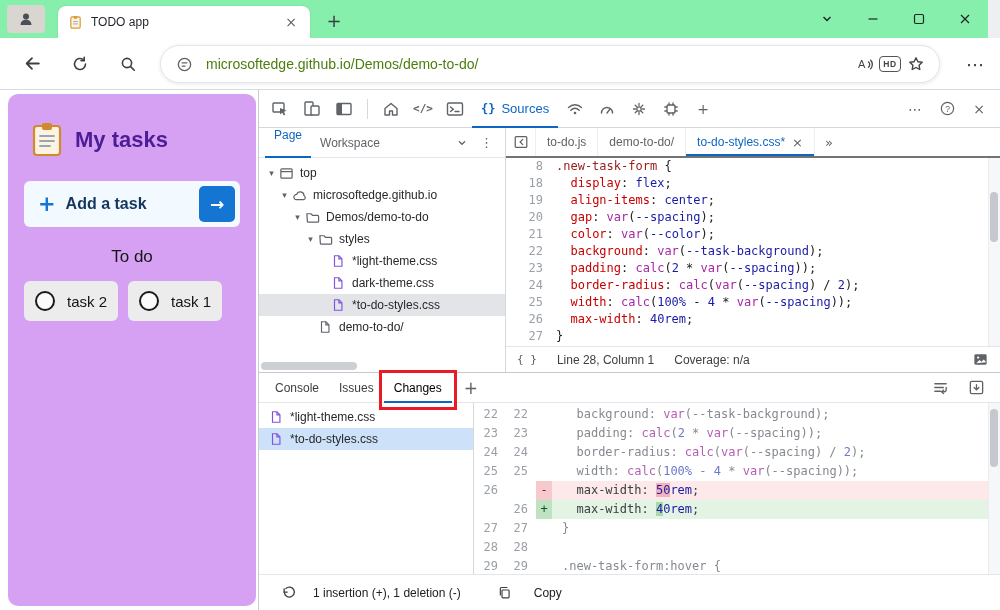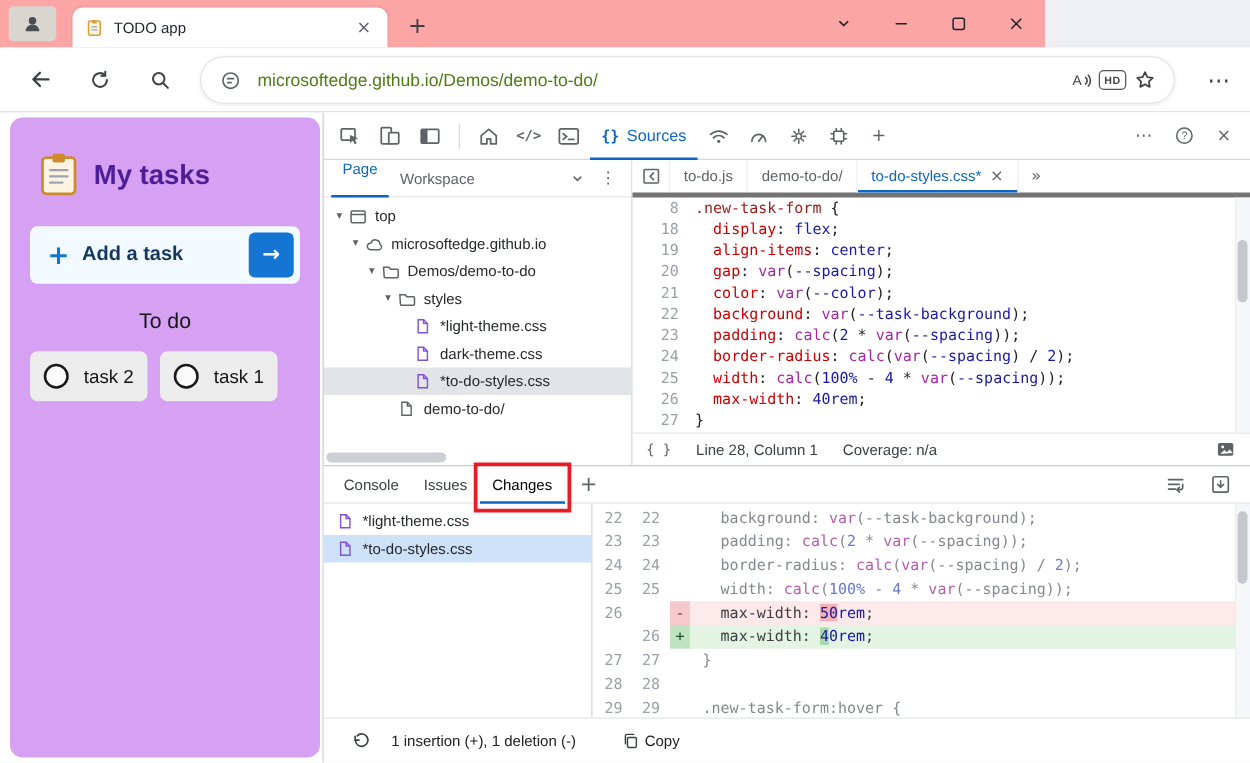--- a/index.html
+++ b/index.html
@@ -3,21 +3,21 @@
 <meta charset="utf-8">
 <style>
   *{margin:0;padding:0;box-sizing:border-box}
   html,body{width:1000px;height:610px;overflow:hidden}
   body{font-family:"Liberation Sans",sans-serif;background:#edeff2;position:relative;color:#202124}
   .glyph{font-family:"DejaVu Sans",sans-serif}
   svg{display:block}
   .spacer{flex:1}
 
   
-  .titlebar{position:absolute;left:0;top:0;width:836px;height:38px;background:#fca5a5;display:flex;align-items:center}
+  .titlebar{position:absolute;left:0;top:0;width:988px;height:38px;background:#86efac;display:flex;align-items:center}
   .profile{width:38px;height:28px;margin-left:7px;background:#d9d6d1;border-radius:4px;display:flex;align-items:center;justify-content:center}
   .btab{position:absolute;left:58px;top:6px;width:252px;height:32px;background:#fff;border-radius:8px 8px 0 0;display:flex;align-items:center;padding:0 10px;box-shadow:0 0 2px rgba(0,0,0,.12)}
   .btab-title{font-size:12px;color:#1f2328;margin-left:8px;flex:1}
   .btab-close{color:#5f6368;font-size:14px;width:18px;height:18px;display:flex;align-items:center;justify-content:center;border-radius:3px}
   .newtab{position:absolute;left:320px;top:6px;width:28px;height:28px;display:flex;align-items:center;justify-content:center;font-size:18px;color:#3c4043}
   .wincontrols{position:absolute;right:0;top:0;height:38px;display:flex}
   .wc{width:46px;height:38px;display:flex;align-items:center;justify-content:center;color:#1f2328}
 
   
   .addressbar{position:absolute;left:0;top:38px;width:1000px;height:52px;background:#fff;border-bottom:1px solid #d7dade;display:flex;align-items:center}
@@ -61,21 +61,21 @@
   .vdots{color:#5f6368;font-size:13px;padding:0 6px}
   .tree{flex:1;padding-top:4px;font-size:12px;color:#26282b;overflow:hidden}
   .trow{height:22px;display:flex;align-items:center;white-space:nowrap}
   .trow.selected{background:#e2e4e7}
   .arrow{width:13px;text-align:center;color:#5f6368;font-size:9px;flex:0 0 auto}
   .ticon16{width:16px;margin-right:6px;display:flex;justify-content:center;flex:0 0 auto}
   .hscroll{position:absolute;left:2px;right:2px;bottom:2px;height:8px;border-radius:4px}
   .hthumb{width:96px;height:8px;background:#ccd0d5;border-radius:4px}
 
   .editor{flex:1;display:flex;flex-direction:column;position:relative}
-  .etabs-bar{height:30px;border-bottom:4px solid #737373;display:flex;align-items:stretch;background:#fff}
+  .etabs-bar{height:30px;border-bottom:2px solid #737373;display:flex;align-items:stretch;background:#fff}
   .enav{width:30px;display:flex;align-items:center;justify-content:center;color:#5f6368;border-right:1px solid #eceef0}
   .etabs{display:flex}
   .etab{display:flex;align-items:center;gap:7px;padding:0 11px;font-size:12px;color:#5f6368;border-right:1px solid #eceef0;white-space:nowrap}
   .etab.active{color:#0d66c2;background:#fff;box-shadow:inset 0 -2px 0 #0d66c2}
   .etab-close{color:#5f6368;font-size:13px}
   .eoverflow{display:flex;align-items:center;padding:0 10px;color:#5f6368;font-size:13px}
   .codewrap{flex:1;position:relative;overflow:hidden;font-family:"DejaVu Sans Mono",monospace;font-size:12px;line-height:17px}
   .cl{display:flex;height:17px}
   .ln{width:50px;text-align:right;padding-right:13px;color:#9aa0a6;flex:0 0 auto}
   .ctext{white-space:pre}
@@ -121,21 +121,21 @@
   .drow{display:flex;height:19px;line-height:19px}
   .dn{width:24px;text-align:right;color:#9aa0a6;flex:0 0 auto}
   .dn+.dn{margin-left:6px}
   .mk{width:16px;text-align:center;margin-left:8px;flex:0 0 auto}
   .dcode{flex:1;padding-left:10px;white-space:pre}
   .drow.del .mk{background:#f6c9cd;color:#8c1d18}
   .drow.del .dcode{background:#fde8ea}
   .drow.add .mk{background:#bfe3c1;color:#0f5223}
   .drow.add .dcode{background:#e3f3e4}
   .dbottom{height:36px;border-top:1px solid #e2e5e9;display:flex;align-items:center;gap:10px;padding:0 16px;font-size:12px;color:#202124}
-  .copybtn{display:flex;align-items:center;gap:4px;margin-left:26px}
+  .copybtn{display:flex;align-items:center;gap:22px;margin-left:26px}
 </style>
 </head>
 <body>
 
 <div class="window">
 
   <div class="titlebar">
     <div class="profile">
       <svg width="18" height="18" viewBox="0 0 18 18">
           <circle cx="9" cy="6.5" r="3" fill="#4a4f55"></circle>

